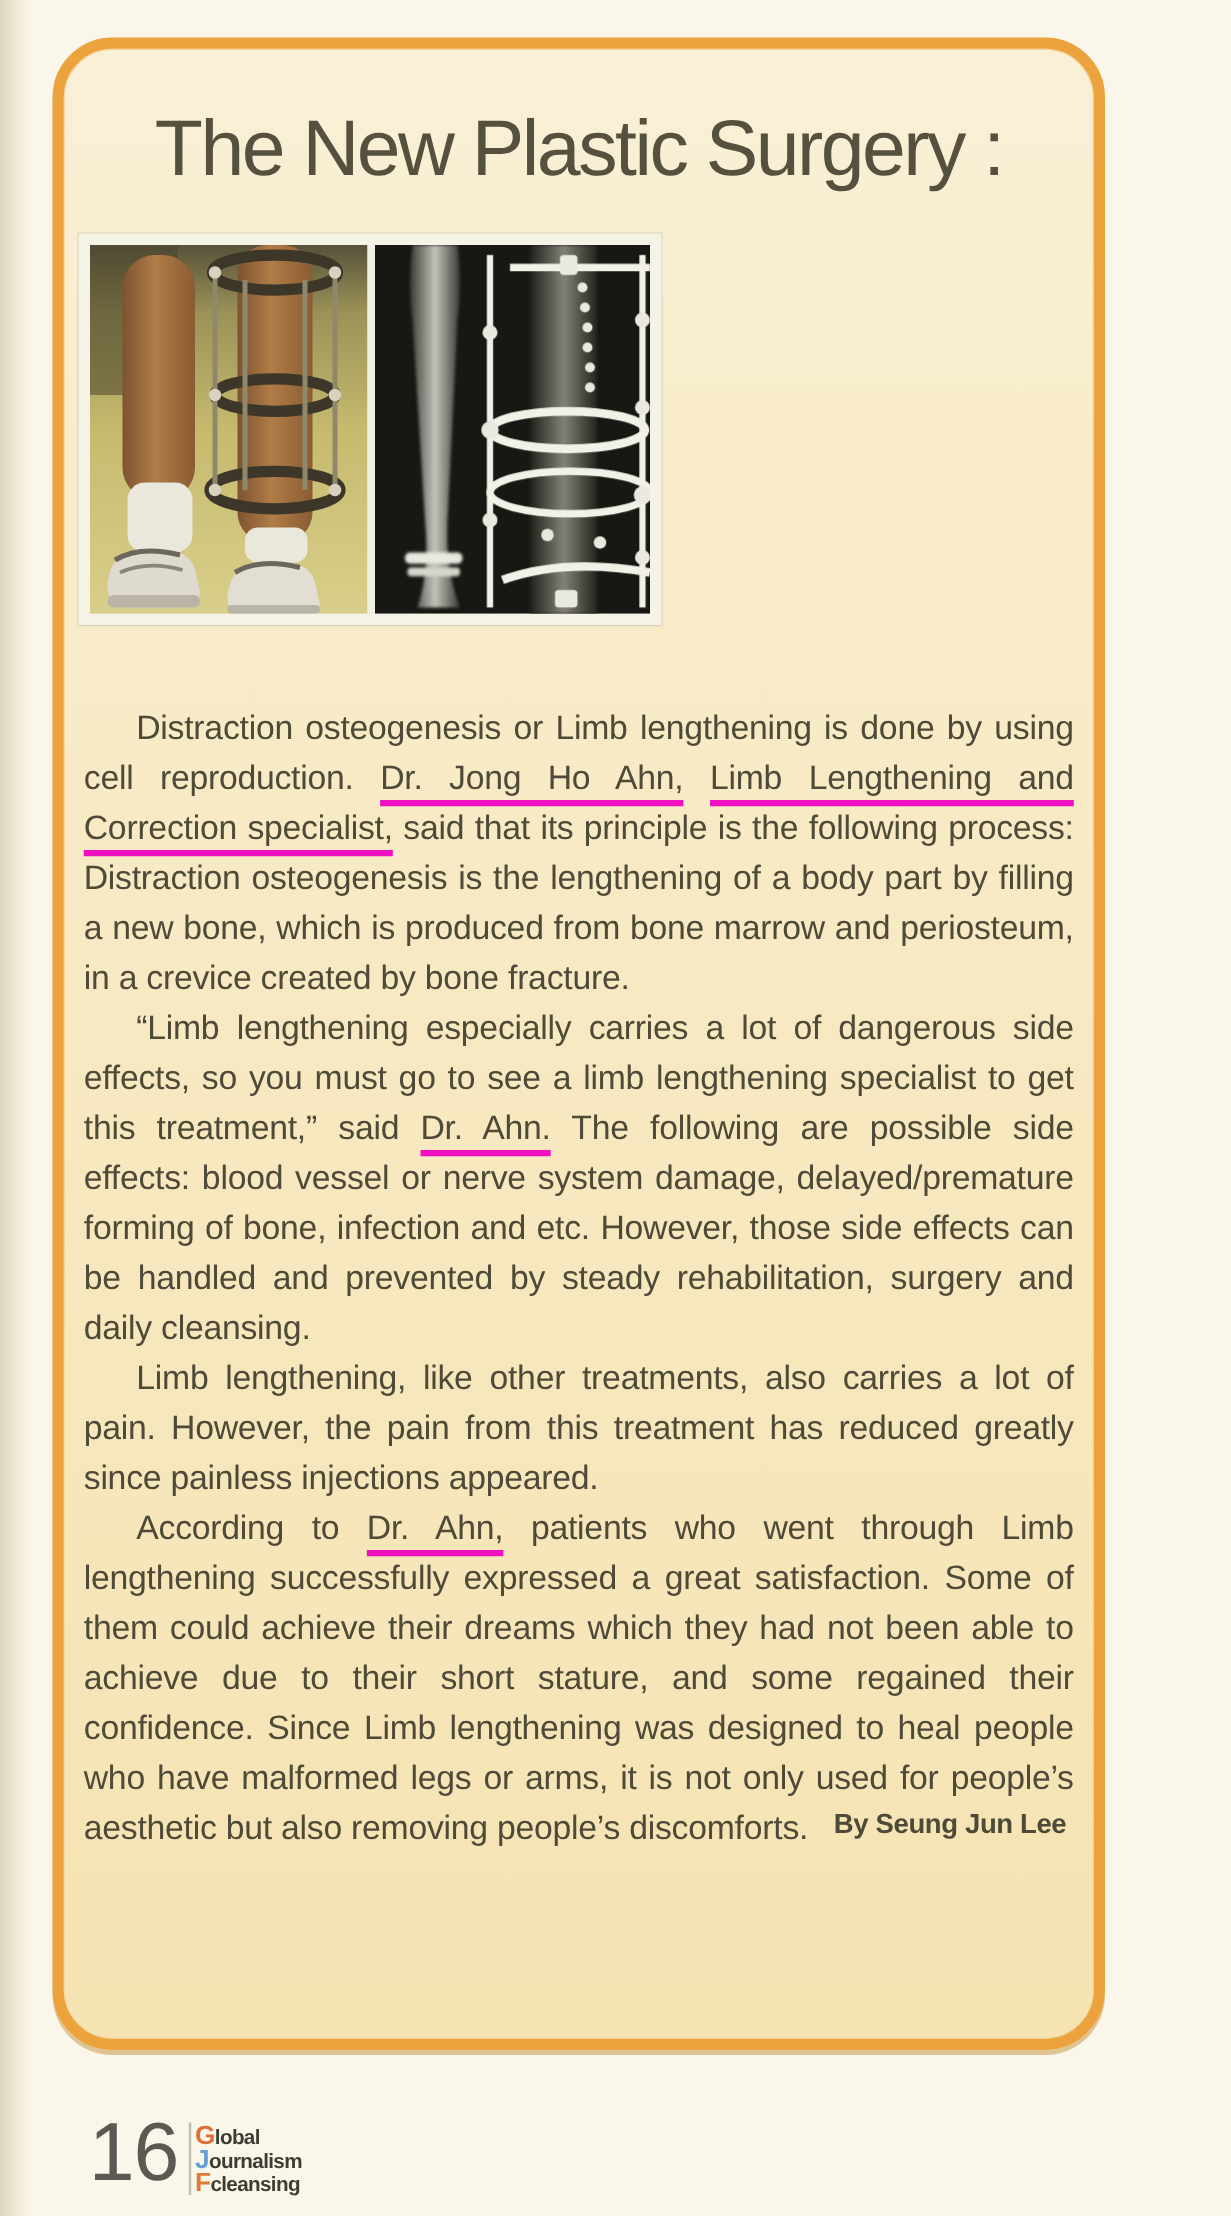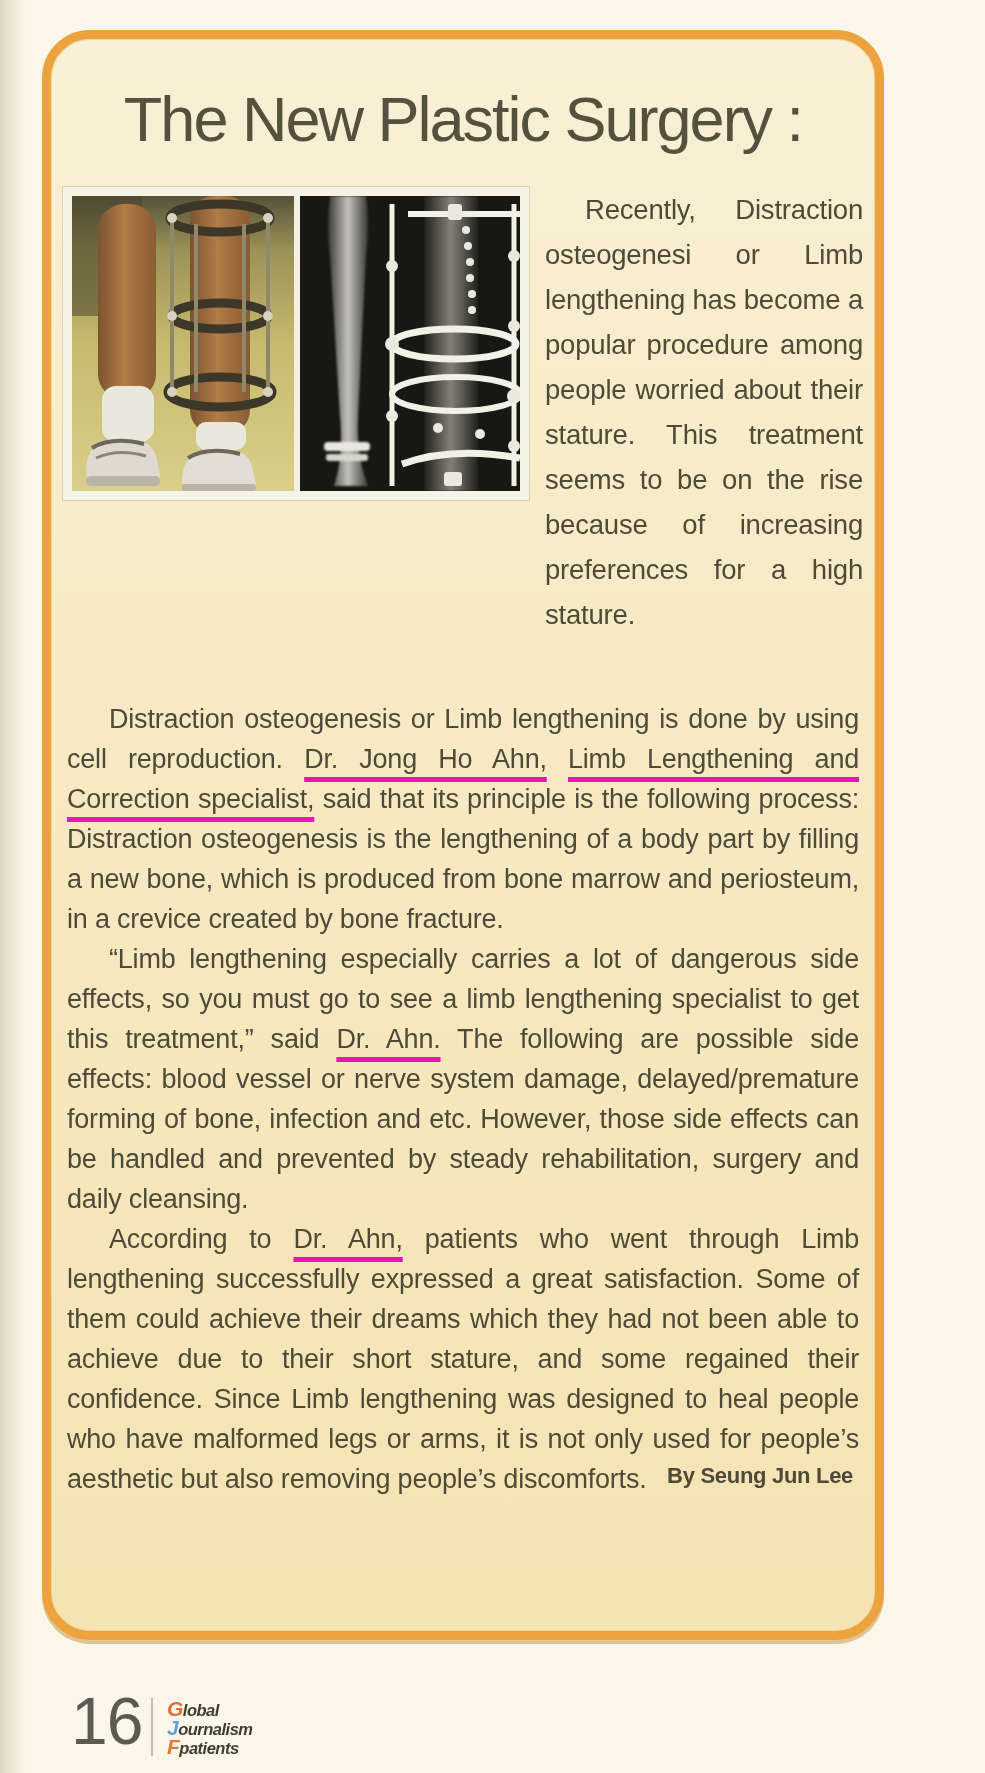--- a/index.html
+++ b/index.html
@@ -85,21 +85,21 @@
   .page-footer{position:absolute;left:0;top:1648px;width:100%;height:125px;}
   .page-number{
     position:absolute;left:55px;top:40px;
     font-size:66px;line-height:1;
     color:#5b5a52;letter-spacing:-1px;margin-left:16px;
   }
   .footer-divider{
     position:absolute;left:151px;top:50px;width:2px;height:58px;
     background:#c2beb2;
   }
-  .journal-logo{position:absolute;left:167px;top:52px;font-style:italic;}
+  .journal-logo{position:absolute;left:156px;top:52px;}
   .logo-line{
     font-weight:bold;
     font-size:16.5px;
     line-height:17px;
     color:#3f3c33;
     letter-spacing:-0.5px;
     white-space:nowrap;
   }
   .logo-initial{
     font-size:21px;
@@ -217,33 +217,33 @@
               <circle cx="400" cy="98" r="4"></circle>
               <circle cx="400" cy="114" r="4"></circle>
             <circle cx="366" cy="232" r="5"></circle>
               <circle cx="408" cy="238" r="5"></circle>
             <rect x="376" y="8" width="14" height="16" rx="3"></rect>
             <rect x="372" y="276" width="18" height="14" rx="3"></rect>
           </g>
         </g>
       </svg>
     </div>
-    <p class="lead-paragraph">Recently, Distraction osteogenesi or Limb lengthening has become a popular procedure among people worried about their stature. This treatment seems to be on the rise because of increasing preferences for a high stature.</p>
   </div>
 
   <div class="article-body">
       <p class="para"><span>Distraction osteogenesis or Limb lengthening is done by using cell reproduction. </span><span class="u">Dr. Jong Ho Ahn,</span><span> </span><span class="u">Limb Lengthening and Correction specialist,</span><span> said that its principle is the following process: Distraction osteogenesis is the lengthening of a body part by filling a new bone, which is produced from bone marrow and periosteum, in a crevice created by bone fracture.</span></p>
       <p class="para"><span>“Limb lengthening especially carries a lot of dangerous side effects, so you must go to see a limb lengthening specialist to get this treatment,” said </span><span class="u">Dr. Ahn.</span><span> The following are possible side effects: blood vessel or nerve system damage, delayed/premature forming of bone, infection and etc. However, those side effects can be handled and prevented by steady rehabilitation, surgery and daily cleansing.</span></p>
+      <p class="para"><span>Limb lengthening, like other treatments, also carries a lot of pain. However, the pain from this treatment has reduced greatly since painless injections appeared.</span></p>
       <p class="para"><span>According to </span><span class="u">Dr. Ahn,</span><span> patients who went through Limb lengthening successfully expressed a great satisfaction. Some of them could achieve their dreams which they had not been able to achieve due to their short stature, and some regained their confidence. Since Limb lengthening was designed to heal people who have malformed legs or arms, it is not only used for people’s aesthetic but also removing people’s discomforts.</span></p>
     </div>
 
   <div class="byline">By Seung Jun Lee</div>
 </div>
 
 <div class="page-footer">
   <div class="page-number">16</div>
   <div class="footer-divider"></div>
   <div class="journal-logo">
       <div class="logo-line"><span class="logo-initial" style="color: rgb(223, 111, 58);">G</span><span class="logo-rest">lobal</span></div>
       <div class="logo-line"><span class="logo-initial" style="color: rgb(100, 160, 216);">J</span><span class="logo-rest">ournalism</span></div>
-      <div class="logo-line"><span class="logo-initial" style="color: rgb(224, 123, 53);">F</span><span class="logo-rest">patients</span></div>
+      <div class="logo-line"><span class="logo-initial" style="color: rgb(224, 123, 53);">F</span><span class="logo-rest">cleansing</span></div>
     </div>
 </div>
 
 </body></html>

